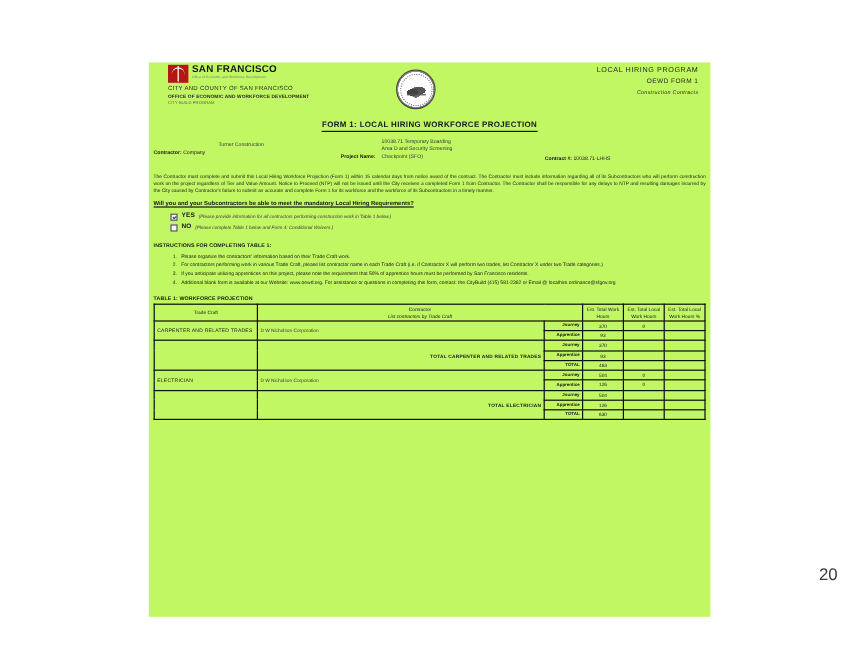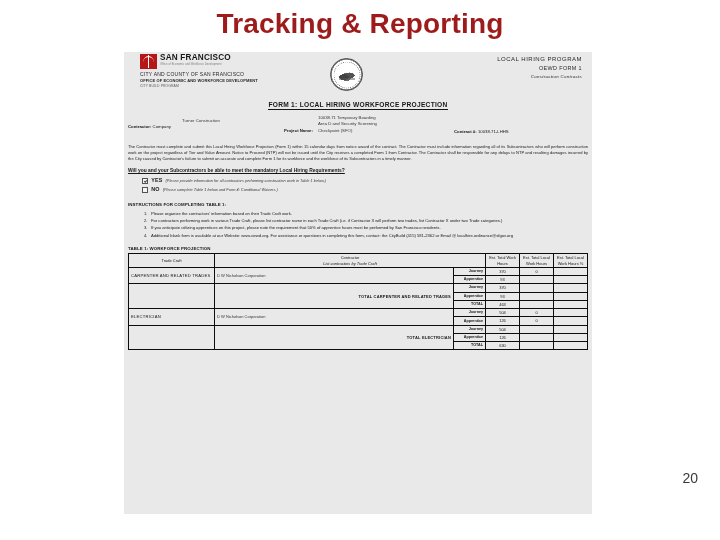--- a/index.html
+++ b/index.html
@@ -23,21 +23,21 @@
   
   .page-num{
     position:absolute;right:22px;top:470px;
     font-size:14px;color:#3a3a3a;
   }
 
   
   .doc{
     position:absolute;left:124px;top:52px;
     width:468px;height:462px;
-    background:#e5e5e5;
+    background:#bef264;
     color:#1b1b1b;
     font-size:4.0px;
     line-height:1.32;
     overflow:hidden;
     filter:blur(.26px) contrast(1.04);
   }
 
   
   .doc-head{position:relative;height:46px;}
   .sf-logo{position:absolute;left:16px;top:2px;display:flex;align-items:flex-start;}
@@ -151,21 +151,20 @@
   .numcell{text-align:center;}
   .totlabel{text-align:right;font-weight:bold;letter-spacing:.2px;padding-right:3px;}
   .tradecell{font-size:4.2px;letter-spacing:.2px;line-height:1.3;}
   .contrcell{color:#3a3a3a;padding-left:6px;}
 </style>
 </head>
 <body>
 
 <div class="slide">
 
-  <div class="slide-title">Tracking &amp; Reporting</div>
 
   <div class="page-num">20</div>
 
   <div class="doc">
 
     <div class="doc-head">
       <div class="sf-logo">
         <span class="bridge"></span>
         <span>
           <span class="sf-name">SAN FRANCISCO</span>

